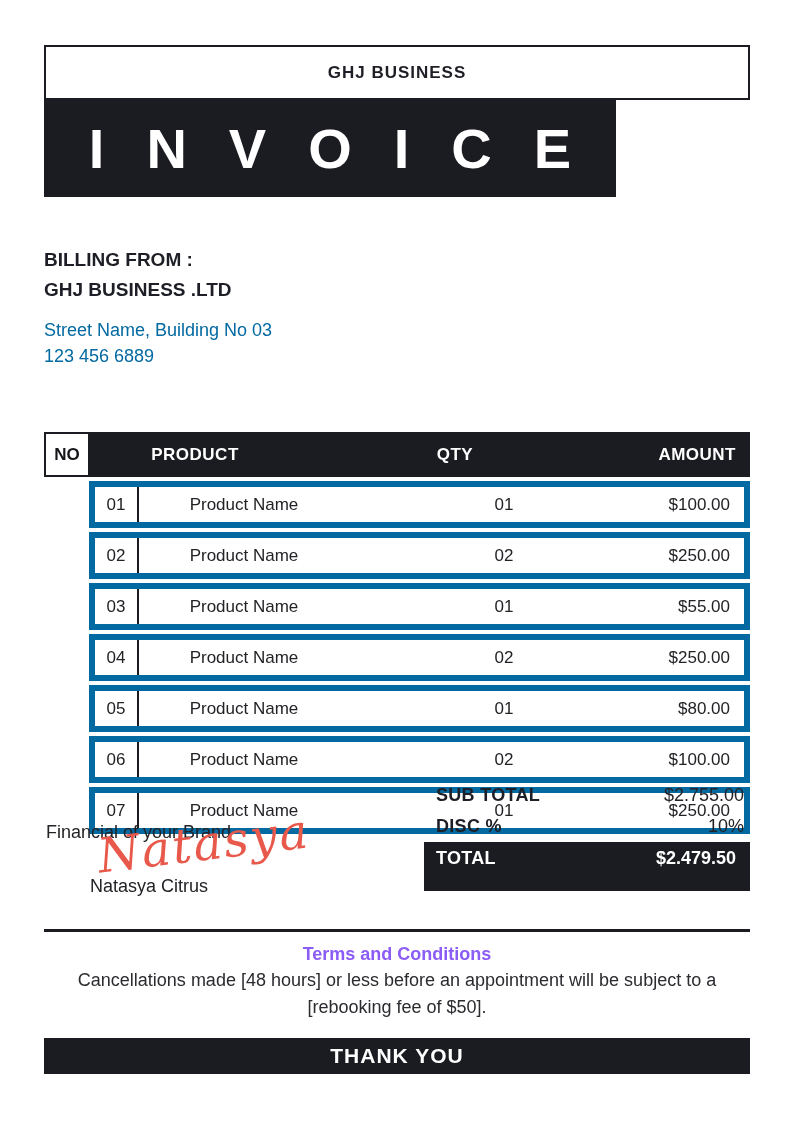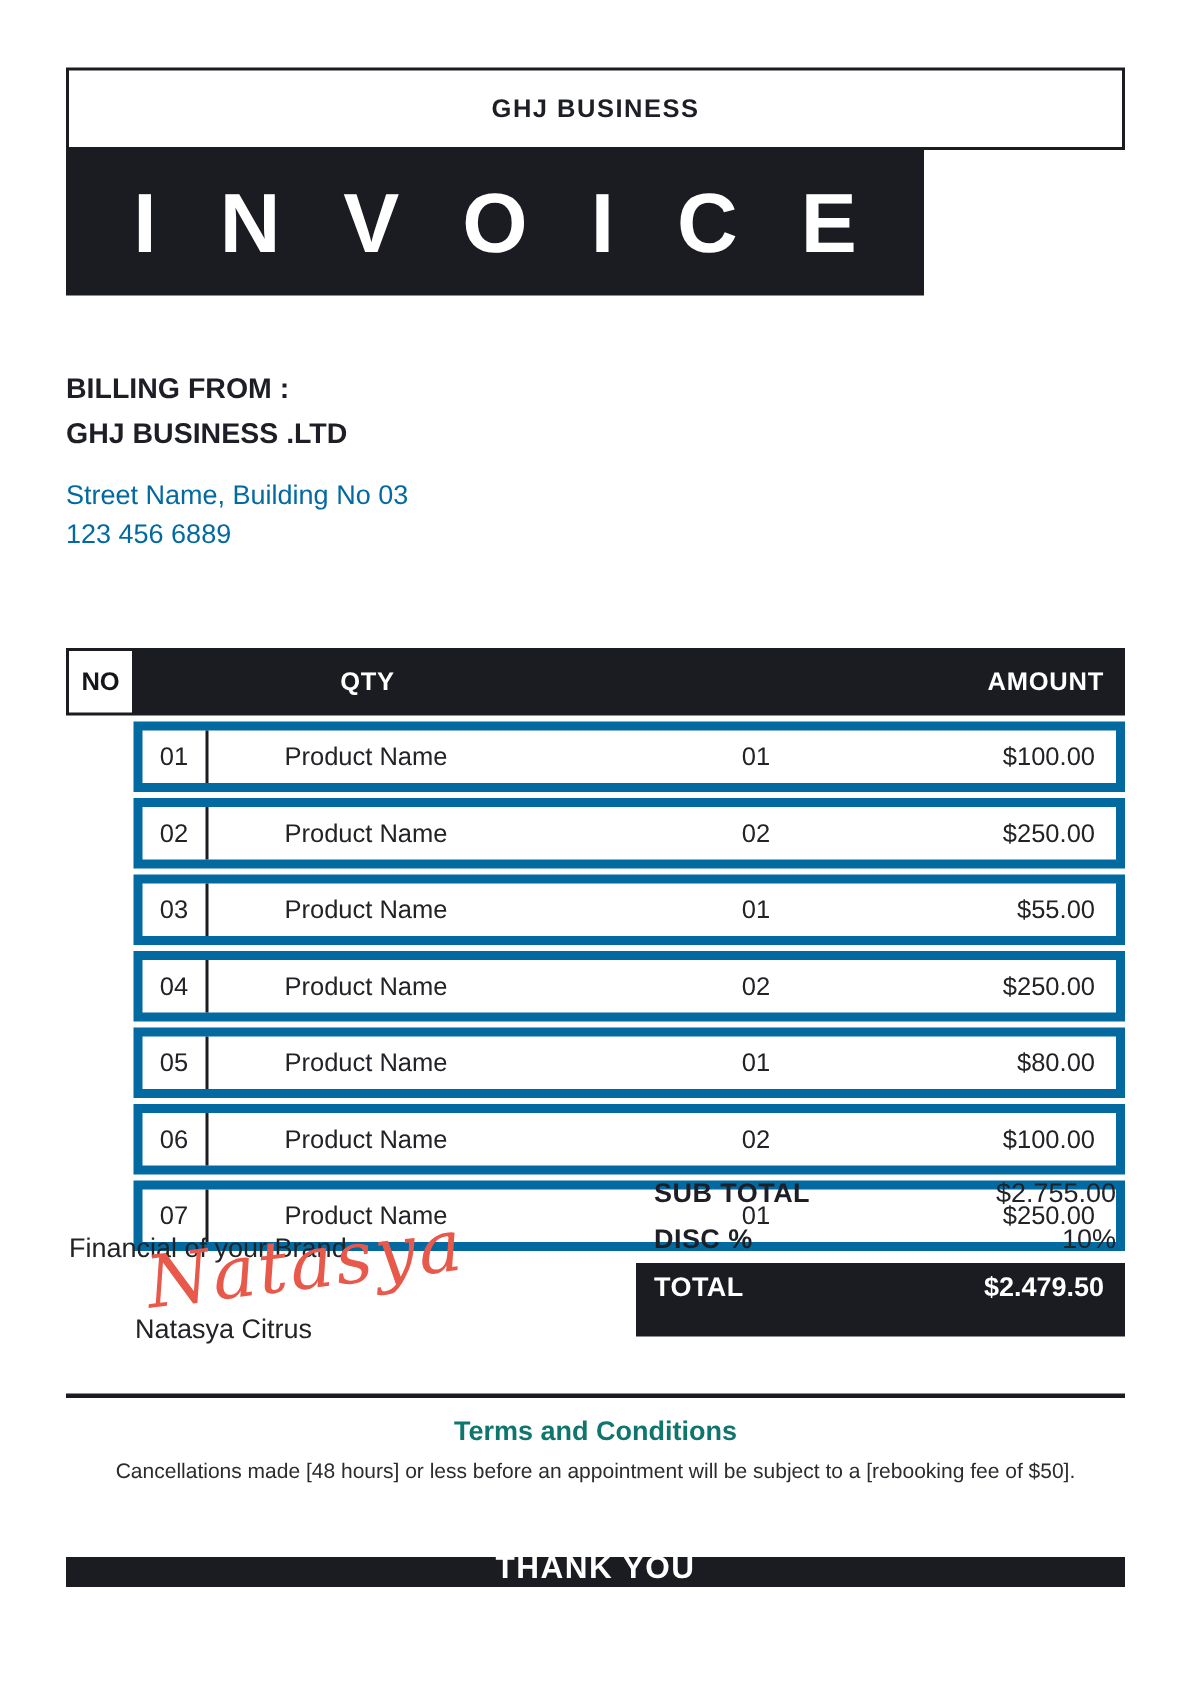--- a/index.html
+++ b/index.html
@@ -70,25 +70,25 @@
     position:absolute; left:52px; top:6px;
     font-family:"DejaVu Serif", serif; font-style:italic;
     font-size:48px; color:#e8594b; transform:rotate(-7deg); transform-origin:left center;
     letter-spacing:2px; pointer-events:none;
   }
   .sig-name { position:absolute; left:44px; top:54px; font-size:18px; color:#232327; }
 
   
   .divider { position:absolute; left:44px; top:929px; width:706px; height:3px; background:#1b1c22; }
   .terms { position:absolute; left:44px; top:941px; width:706px; text-align:center; }
-  .terms-title { font-weight:bold; font-size:18px; color:#0f766e; line-height:26px; }
-  .terms-body { font-size:14px; color:#2b2b30; line-height:27px; max-width:690px; margin:0 auto; }
+  .terms-title { font-weight:bold; font-size:18px; color:#8b5cf6; line-height:26px; }
+  .terms-body { font-size:18px; color:#2b2b30; line-height:27px; max-width:690px; margin:0 auto; }
   .thankyou-bar {
-    position:absolute; left:44px; top:1038px; width:706px; height:20px; background:#1b1c22;
-    display:flex; align-items:flex-end; justify-content:center;
+    position:absolute; left:44px; top:1038px; width:706px; height:36px; background:#1b1c22;
+    display:flex; align-items:center; justify-content:center;
   }
   .thankyou-text { color:#fff; font-weight:bold; font-size:21px; letter-spacing:1px; }
 </style>
 </head>
 <body>
 
 <div class="page">
 
   <div class="header-box">
     <div class="company-name">GHJ BUSINESS</div>
@@ -105,20 +105,21 @@
         <div>Street Name, Building No 03</div>
         <div>123 456 6889</div>
       </div>
     </div>
   </div>
 
   <div class="inv-table">
     <div class="t-head">
       <div class="no-cell">NO</div>
       <div class="head-rest">
+        <div class="col-product">PRODUCT</div>
         <div class="col-qty">QTY</div>
         <div class="col-amount">AMOUNT</div>
       </div>
     </div>
 
     <div class="t-row">
       <div class="no-cell">01</div>
       <div class="col-product">Product Name</div>
       <div class="col-qty">01</div>
       <div class="col-amount">$100.00</div>

